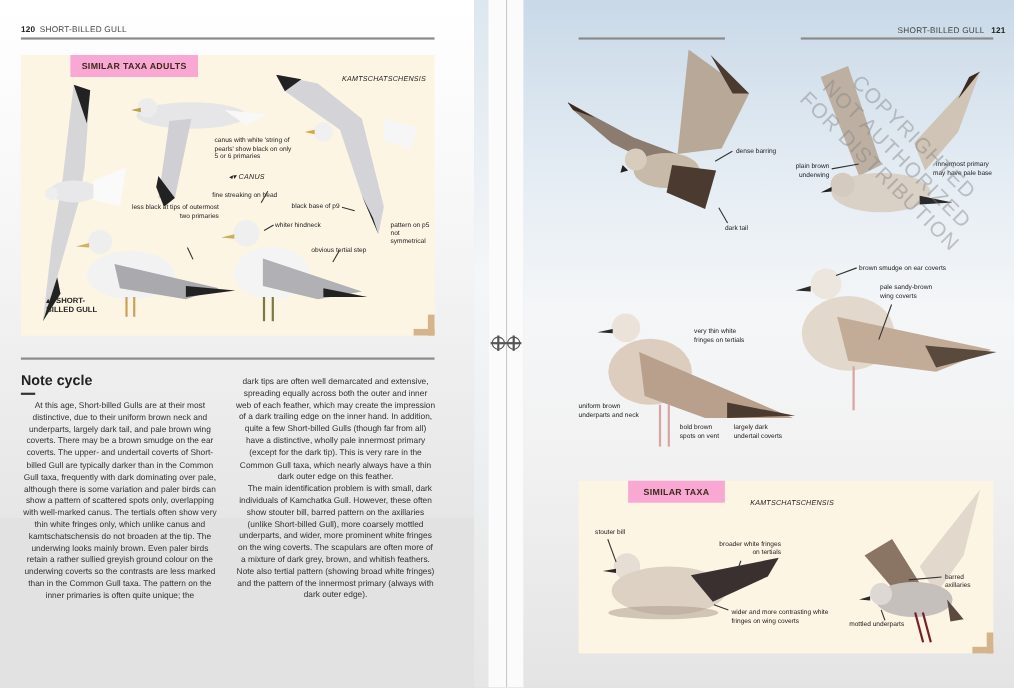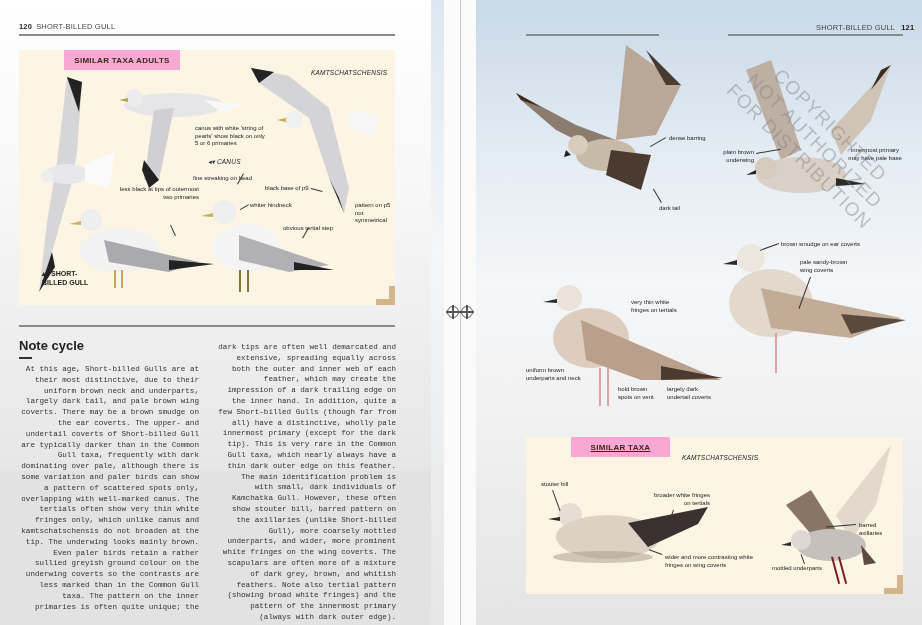--- a/index.html
+++ b/index.html
@@ -47,22 +47,22 @@
   .label { position: absolute; font-size: 6px; color: #222; line-height: 1.25; }
   .label.italic { font-style: italic; font-size: 6.5px; letter-spacing: 0.2px; }
   .label.bold { font-weight: bold; font-size: 7px; }
   .pointer { position: absolute; height: 1px; background: #333; transform-origin: 0 0; }
 
   .bird { position: absolute; }
 
   .section-title { position: absolute; left: 19px; top: 338px; font-size: 13px; font-weight: bold; color: #222; }
   .section-underline { position: absolute; left: 19px; top: 357px; width: 13px; height: 1.5px; background: #333; }
   .body-col {
-    position: absolute; font-family: Liberation Mono, monospace; font-size: 7.6px; line-height: 10.8px;
-    color: #333; text-align: right;
+    position: absolute; font-family: Liberation Sans, sans-serif; font-size: 7.6px; line-height: 10.8px;
+    color: #333; text-align: center;
   }
   .body-col p + p { text-indent: 8px; }
 
   .watermark {
     position: absolute; left: 760px; top: 40px; width: 220px;
     transform: rotate(45deg); transform-origin: 0 0;
     color: rgba(130,130,130,0.45); font-size: 19px; letter-spacing: 1px; line-height: 22px;
     text-align: center; pointer-events: none;
   }
 </style>
@@ -219,21 +219,21 @@
   <div class="label" style="left:142px;top:386px;width:40px;">bold brown spots on vent</div>
   <div class="label" style="left:191px;top:386px;width:50px;">largely dark undertail coverts</div>
 
   <div class="pointer" style="left:190px;top:138px;width:18px;transform:rotate(150deg);"></div>
   <div class="pointer" style="left:185px;top:203px;width:16px;transform:rotate(-120deg);"></div>
   <div class="pointer" style="left:280px;top:153px;width:25px;transform:rotate(-10deg);"></div>
   <div class="pointer" style="left:303px;top:244px;width:20px;transform:rotate(160deg);"></div>
   <div class="pointer" style="left:335px;top:277px;width:34px;transform:rotate(110deg);"></div>
 
   <div class="panel" style="left:50px;top:437px;width:377px;height:157px;">
-    <div class="panel-tab" style="width:99px;height:20px;text-decoration:underline;">SIMILAR TAXA</div>
+    <div class="panel-tab" style="width:88px;height:20px;">SIMILAR TAXA</div>
     <div class="label italic" style="left:156px;top:17px;">KAMTSCHATSCHENSIS</div>
 
     <svg class="bird" style="left:22px;top:62px;" width="160" height="70">
       <circle cx="22" cy="16" r="12" fill="#e6ddd4"></circle>
       <path d="M0 20 L12 18 L12 22 Z" fill="#2a2a2a"></path>
       <ellipse cx="60" cy="38" rx="52" ry="22" fill="#ddd1c4"></ellipse>
       <path d="M80 24 L160 8 L150 25 L100 48 Z" fill="#3a3030"></path>
       <ellipse cx="55" cy="58" rx="50" ry="6" fill="#a69688" opacity="0.5"></ellipse>
     </svg>
     <svg class="bird" style="left:250px;top:8px;" width="120" height="145">

